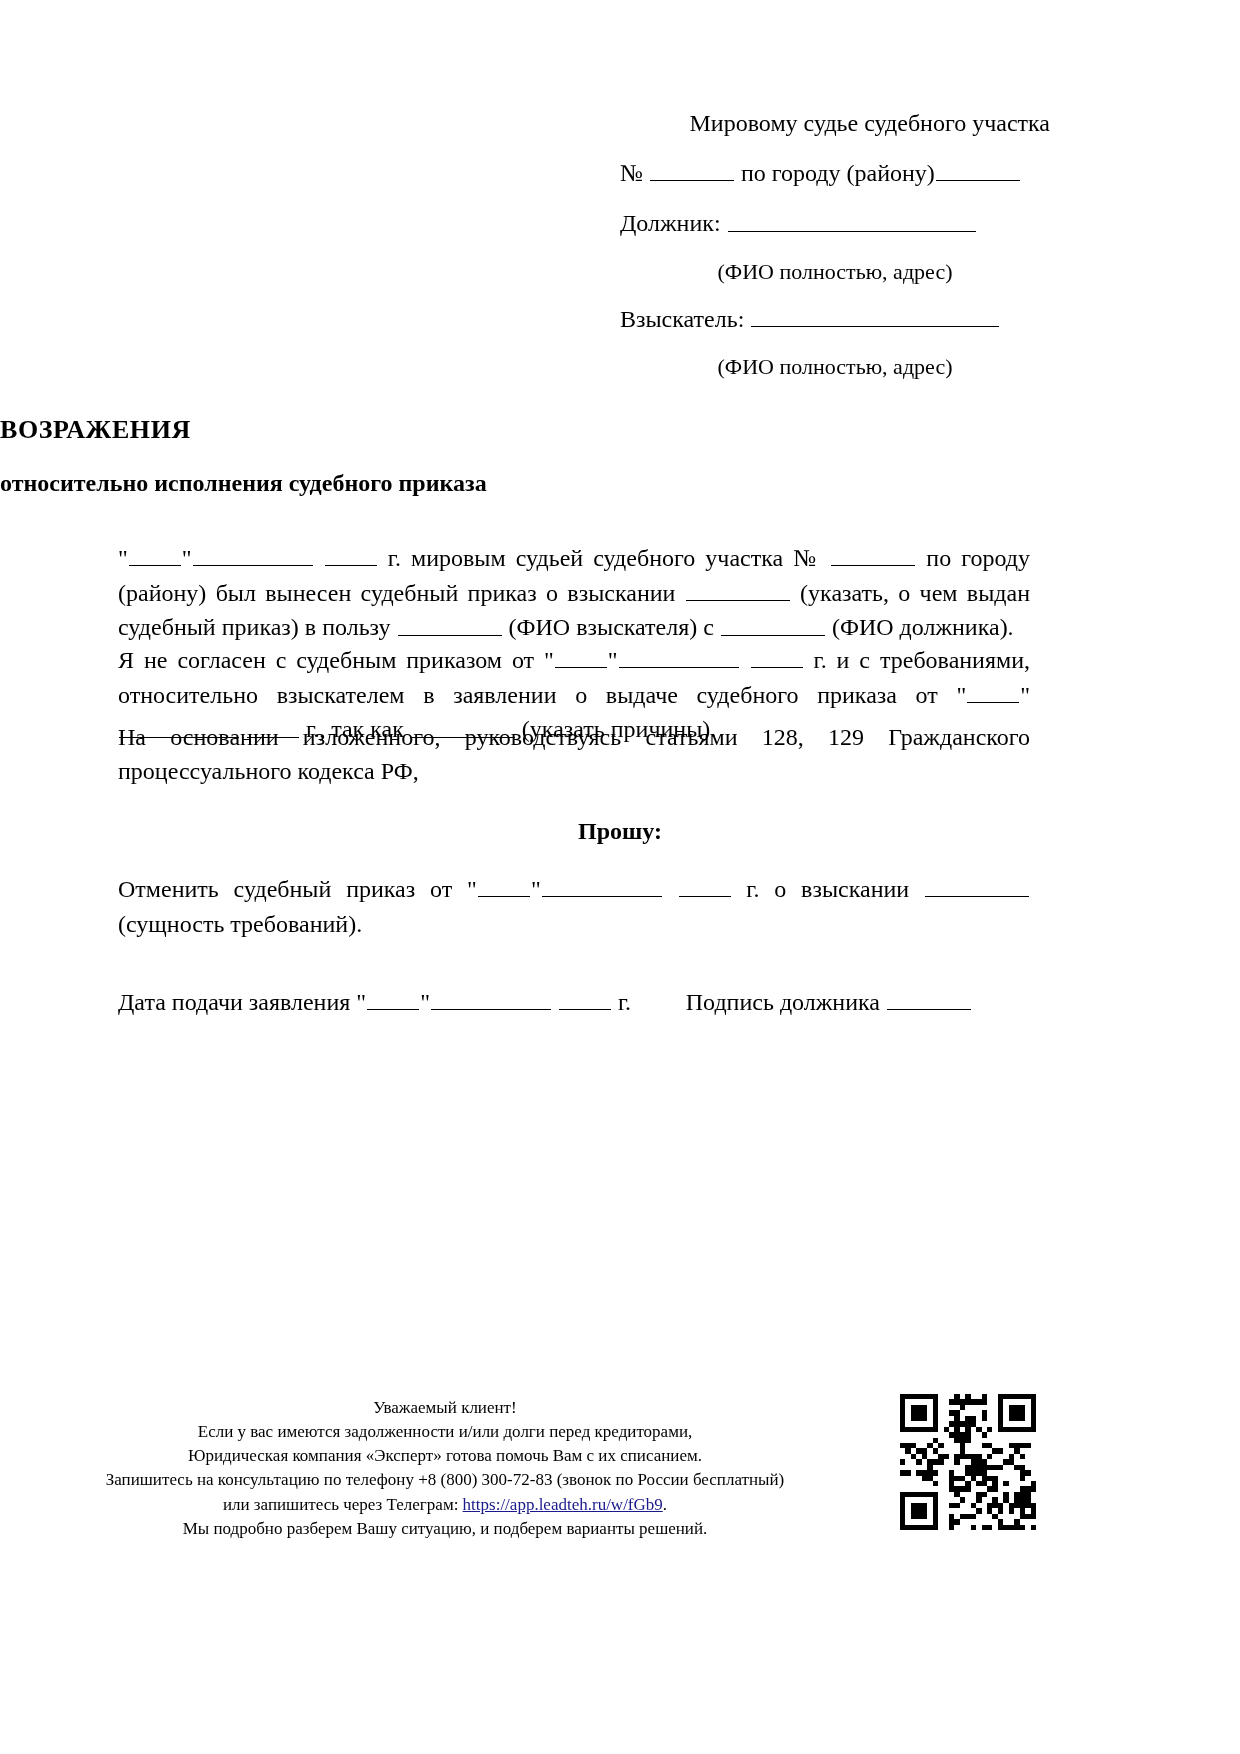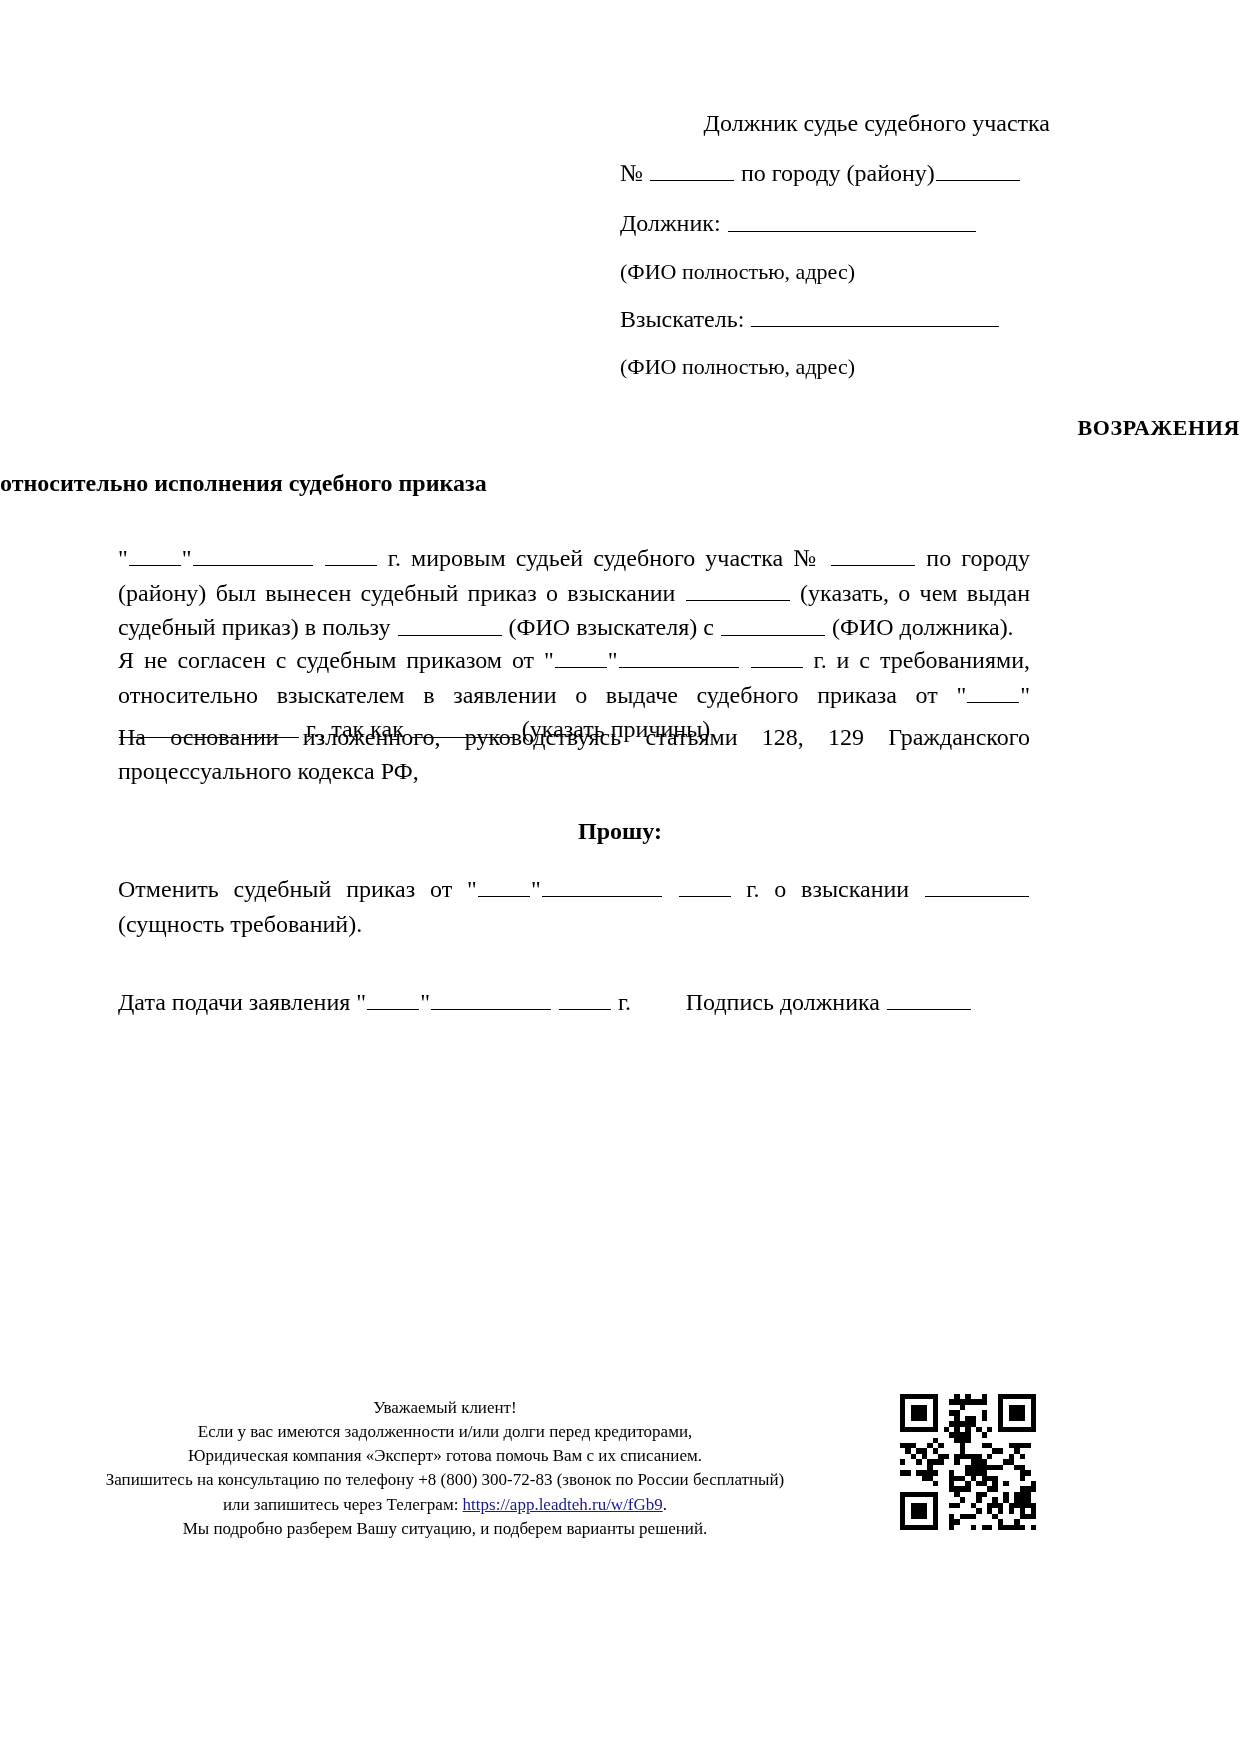--- a/index.html
+++ b/index.html
@@ -30,21 +30,21 @@
     width: 430px;
     font-size: 24px;
     line-height: 1.33;
   }
   .addressee .ln {
     white-space: nowrap;
     margin-bottom: 16px;
   }
   .addressee .ln.tight { margin-bottom: 2px; }
   .addressee .hint {
-    text-align: left;
+    text-align: center;
     font-size: 22px;
     margin-bottom: 16px;
     white-space: nowrap;
     margin-top: 16px;
   }
   .addressee .row-title { text-align: right; }
 
   .ul {
     display: inline-block;
     border-bottom: 1.4px solid #000;
@@ -56,22 +56,22 @@
   .u-md { width: 84px; }
   .u-lg { width: 104px; }
   .u-xl { width: 120px; }
   .u-xxl { width: 248px; }
 
   
   .doc-title {
     position: absolute;
     left: 0; right: 0;
     top: 415px;
-    text-align: right;
-    font-size: 22px;
+    text-align: left;
+    font-size: 26px;
     font-weight: bold;
     letter-spacing: 0.6px;
   }
   .doc-subtitle {
     position: absolute;
     left: 0; right: 0;
     top: 470px;
     font-size: 24px;
     font-weight: bold;
   }
@@ -147,21 +147,21 @@
   .qr-grid i { background: #ffffff; display: block; }
   .qr-grid i.on { background: #000000; }
 </style>
 </head>
 <body>
 
 <div class="page">
 
   <div class="addressee">
     <div class="ln row-title">
-      <span>Должник судье судебного участка</span>
+      <span>Мировому судье судебного участка</span>
     </div>
 
     <div class="ln">
       <span>№</span>
       <span class="ul u-md"></span>
       <span>по городу (району)</span><span class="ul u-md"></span>
     </div>
 
     <div class="ln tight">
       <span>Должник:</span>

